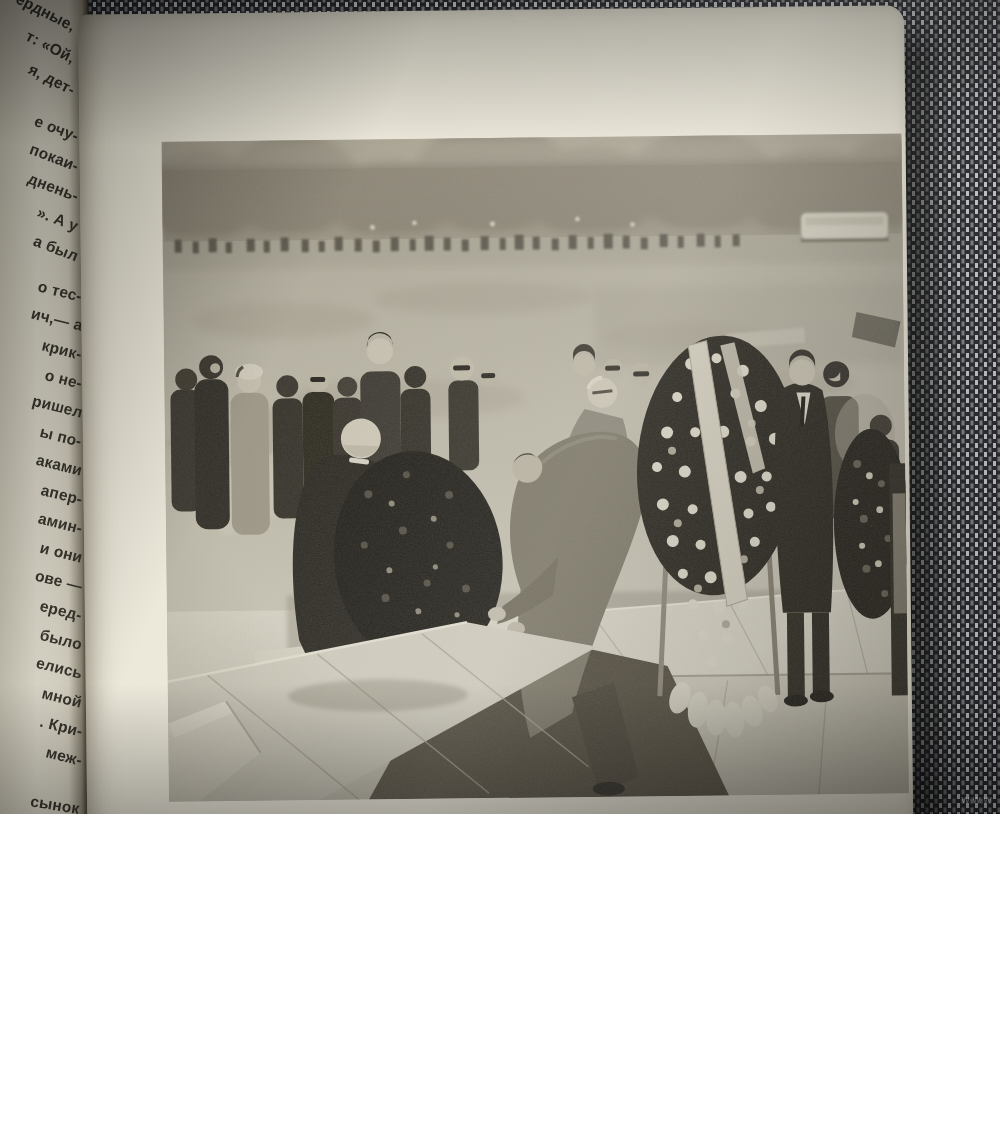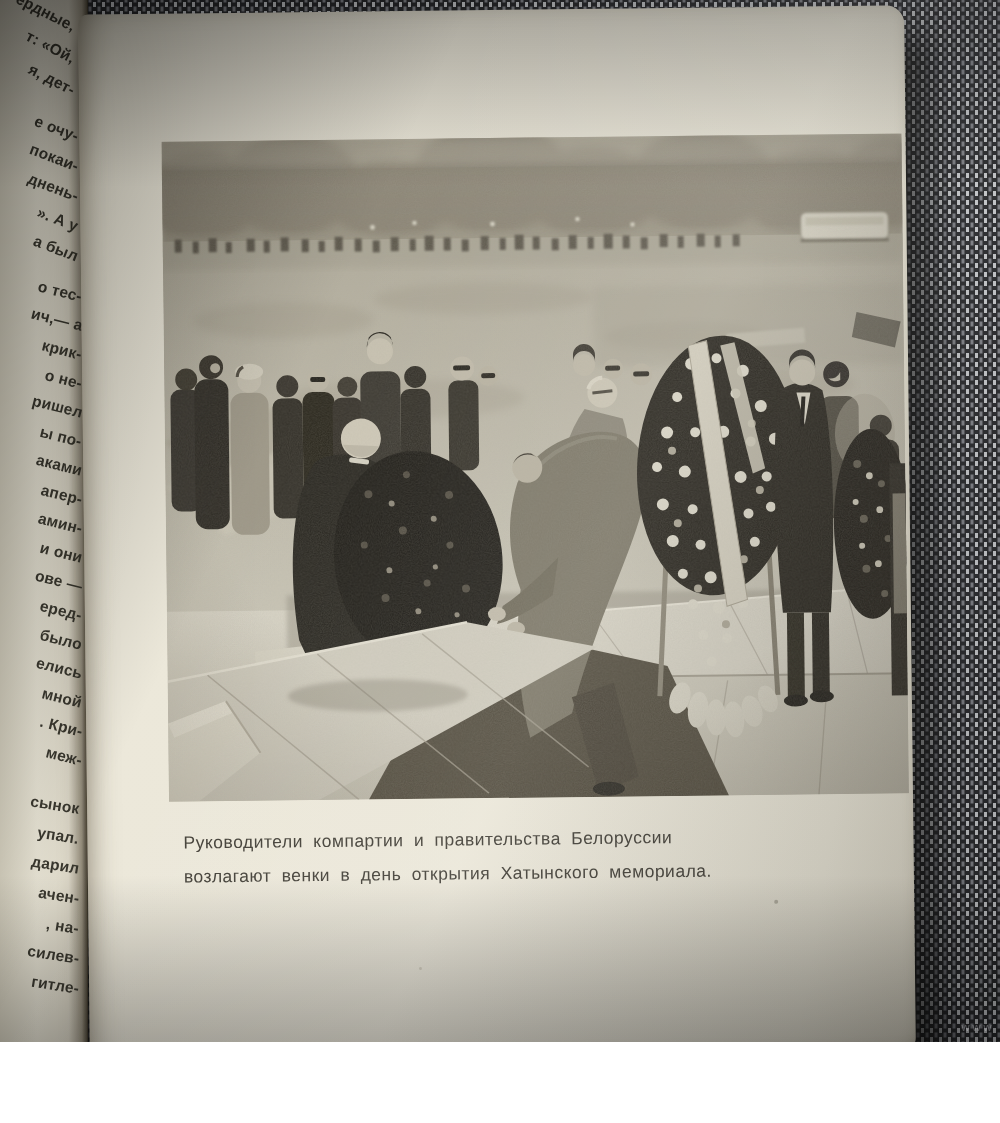--- a/index.html
+++ b/index.html
@@ -1,17 +1,17 @@
 <!DOCTYPE html>
 <html><head>
 <meta charset="utf-8">
 <style>
   html,body{margin:0;padding:0;}
   .scene{
-    position:relative;width:1000px;height:1042px;overflow:hidden;
+    position:relative;width:1000px;height:814px;overflow:hidden;
     background-color:#2a2b2e;
     background-image:
       radial-gradient(ellipse 3.2px 4.4px at 50% 50%, #d0d2d5 0 60%, rgba(0,0,0,0) 61%),
       radial-gradient(ellipse 3.2px 4.4px at 50% 50%, #84868c 0 60%, rgba(0,0,0,0) 61%);
     background-size:9px 9px,9px 9px;
     background-position:0 0,4.5px 4.5px;
     font-family:"Liberation Sans",sans-serif;
   }
   .fabric-light{
     position:absolute;inset:0;pointer-events:none;

